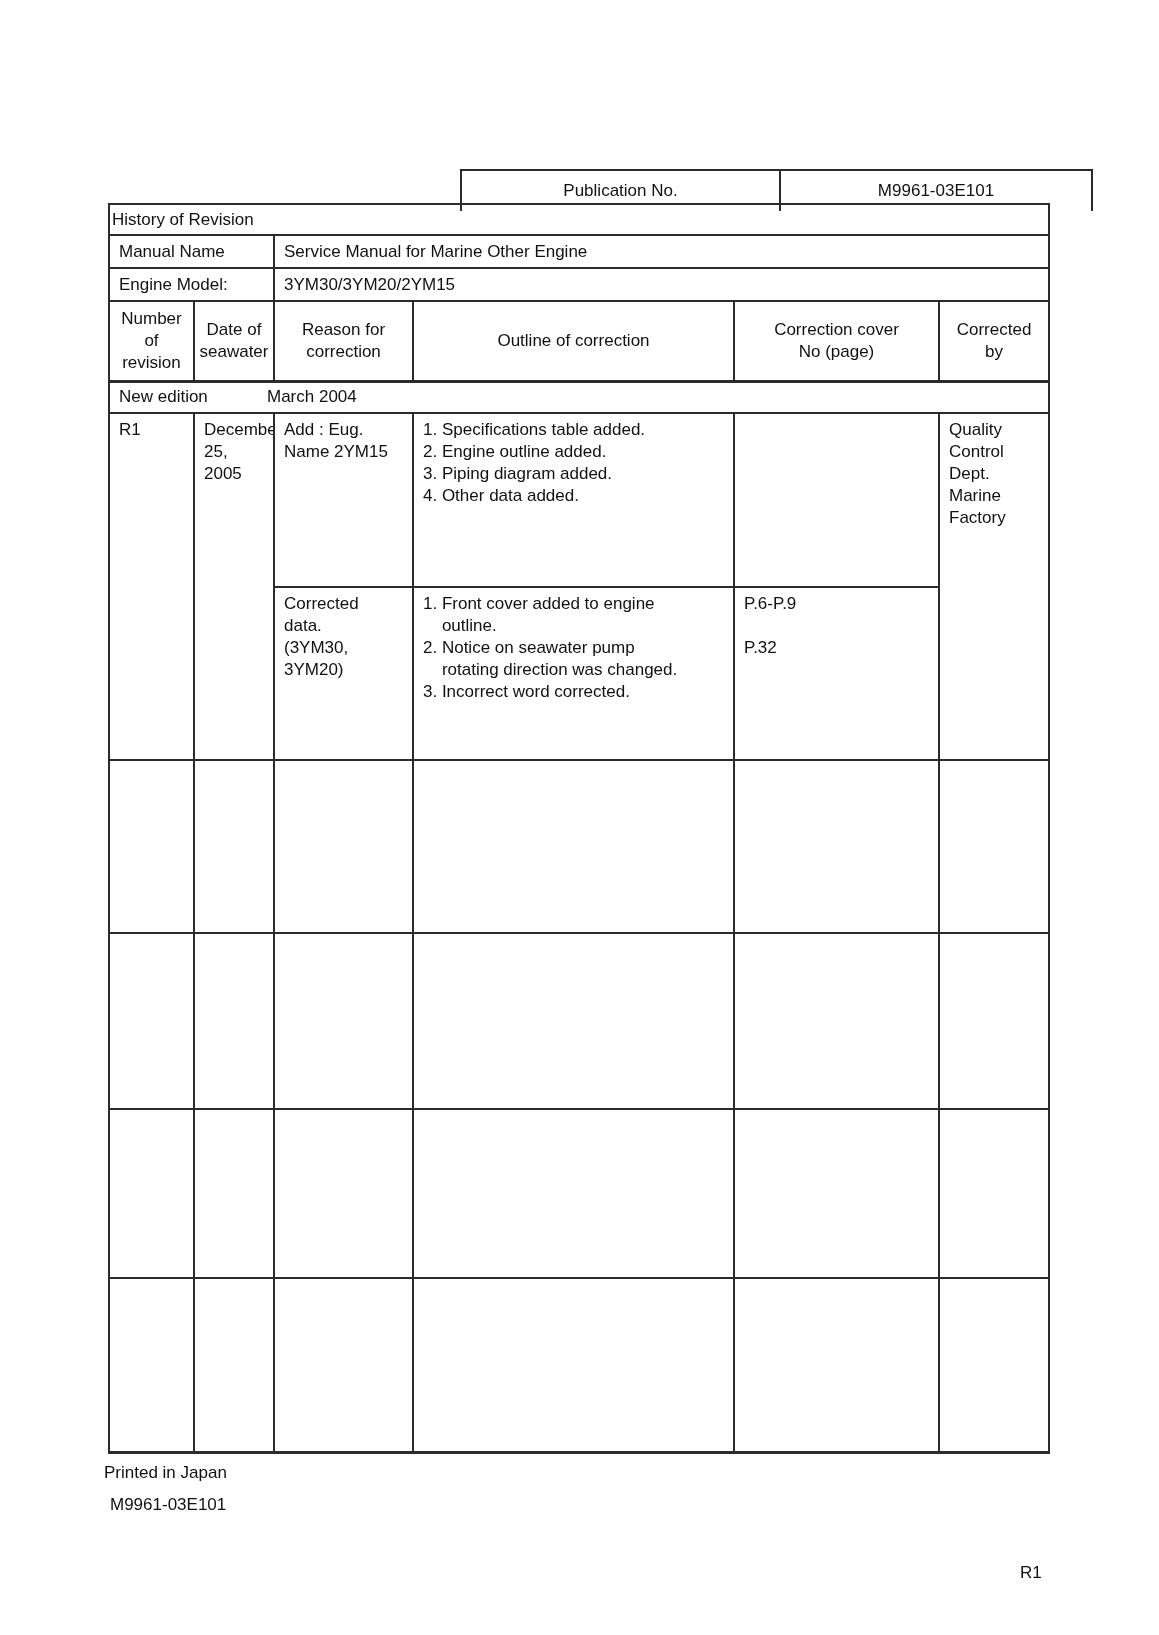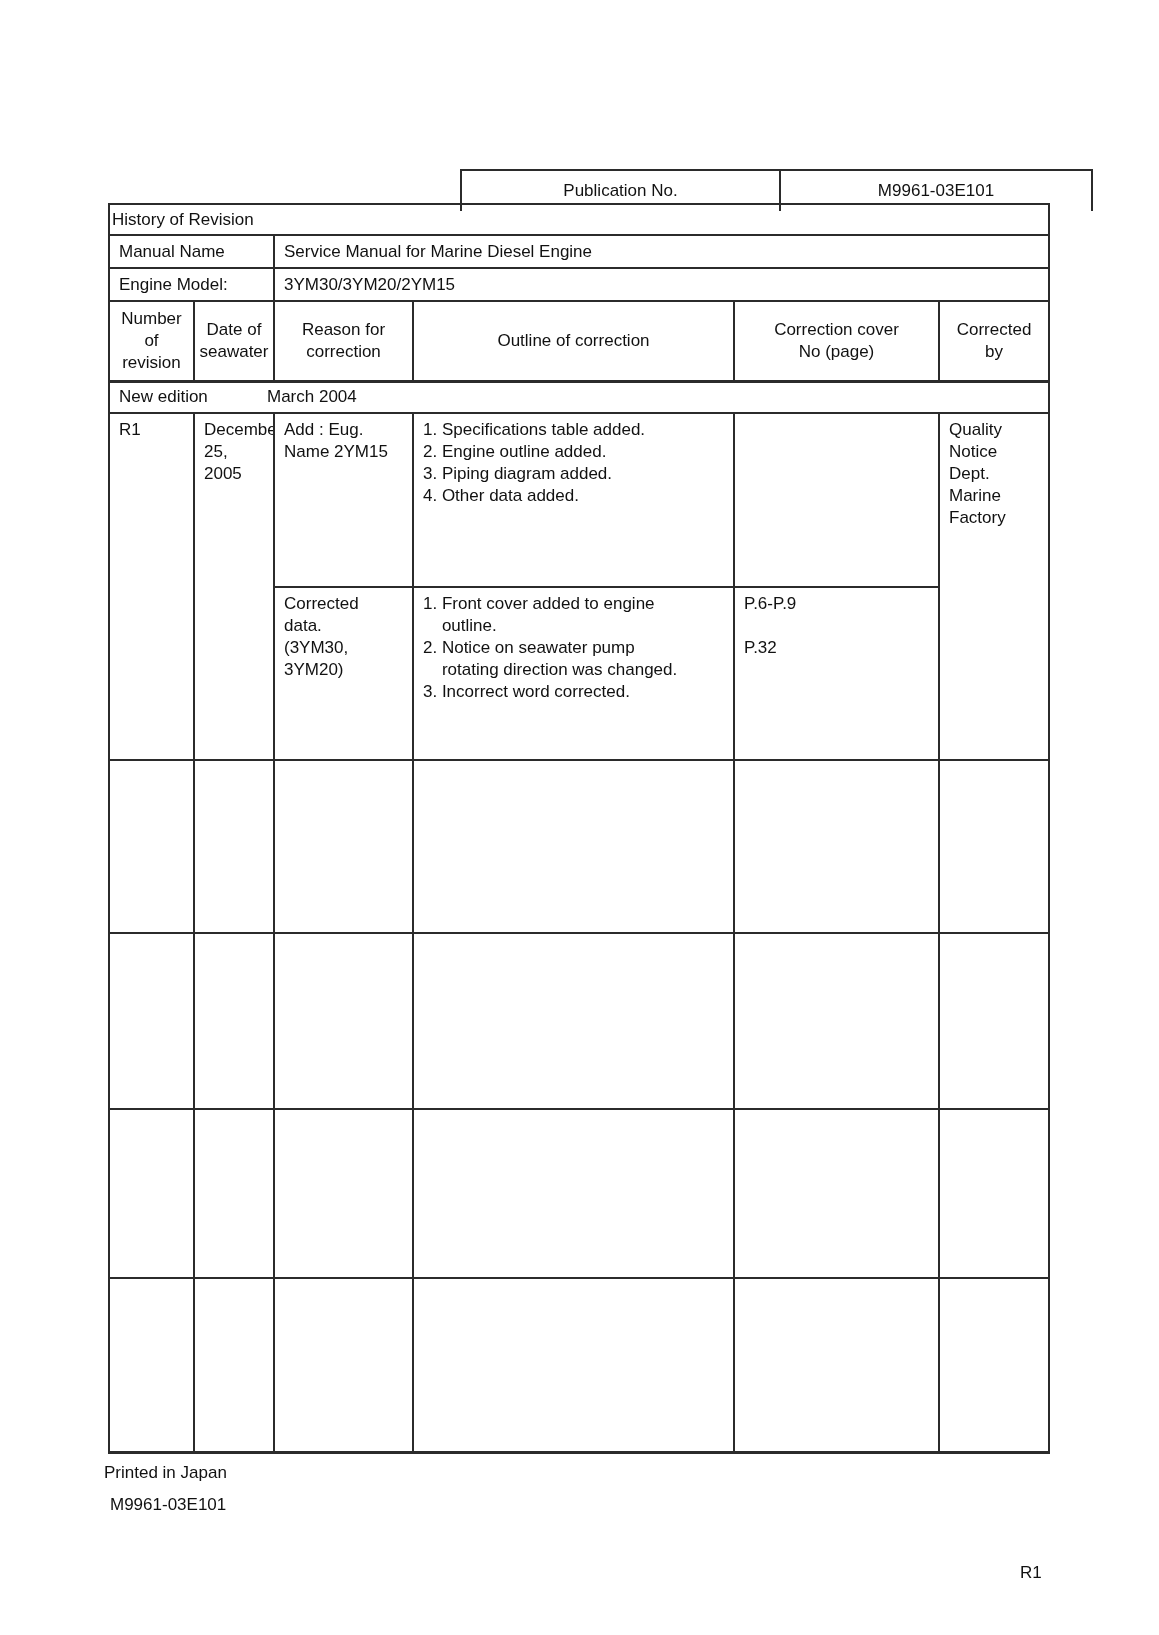--- a/index.html
+++ b/index.html
@@ -103,21 +103,21 @@
       <col style="width:110px">
     </colgroup>
 
     <tbody>
         <tr class="r-history">
       <td colspan="6">History of Revision</td>
     </tr>
 
     <tr class="r-manual">
       <td colspan="2">Manual Name</td>
-      <td colspan="4">Service Manual for Marine Diesel Engine</td>
+      <td colspan="4">Service Manual for Marine Other Engine</td>
     </tr>
 
     <tr class="r-engine">
       <td colspan="2">Engine Model:</td>
       <td colspan="4">3YM30/3YM20/2YM15</td>
     </tr>
 
     <tr class="r-header">
       <td>Number
 of
@@ -145,21 +145,21 @@
 25,
 2005</td>
       <td class="pre">Add : Eug.
 Name 2YM15</td>
       <td class="pre">1. Specifications table added.
 2. Engine outline added.
 3. Piping diagram added.
 4. Other data added.</td>
       <td class="pre"></td>
       <td rowspan="2" class="pre">Quality
-Notice
+Control
 Dept.
 Marine
 Factory</td>
     </tr>
 
     <tr class="r-data rowB">
       <td class="pre">Corrected
 data.
 (3YM30,
 3YM20)</td>

